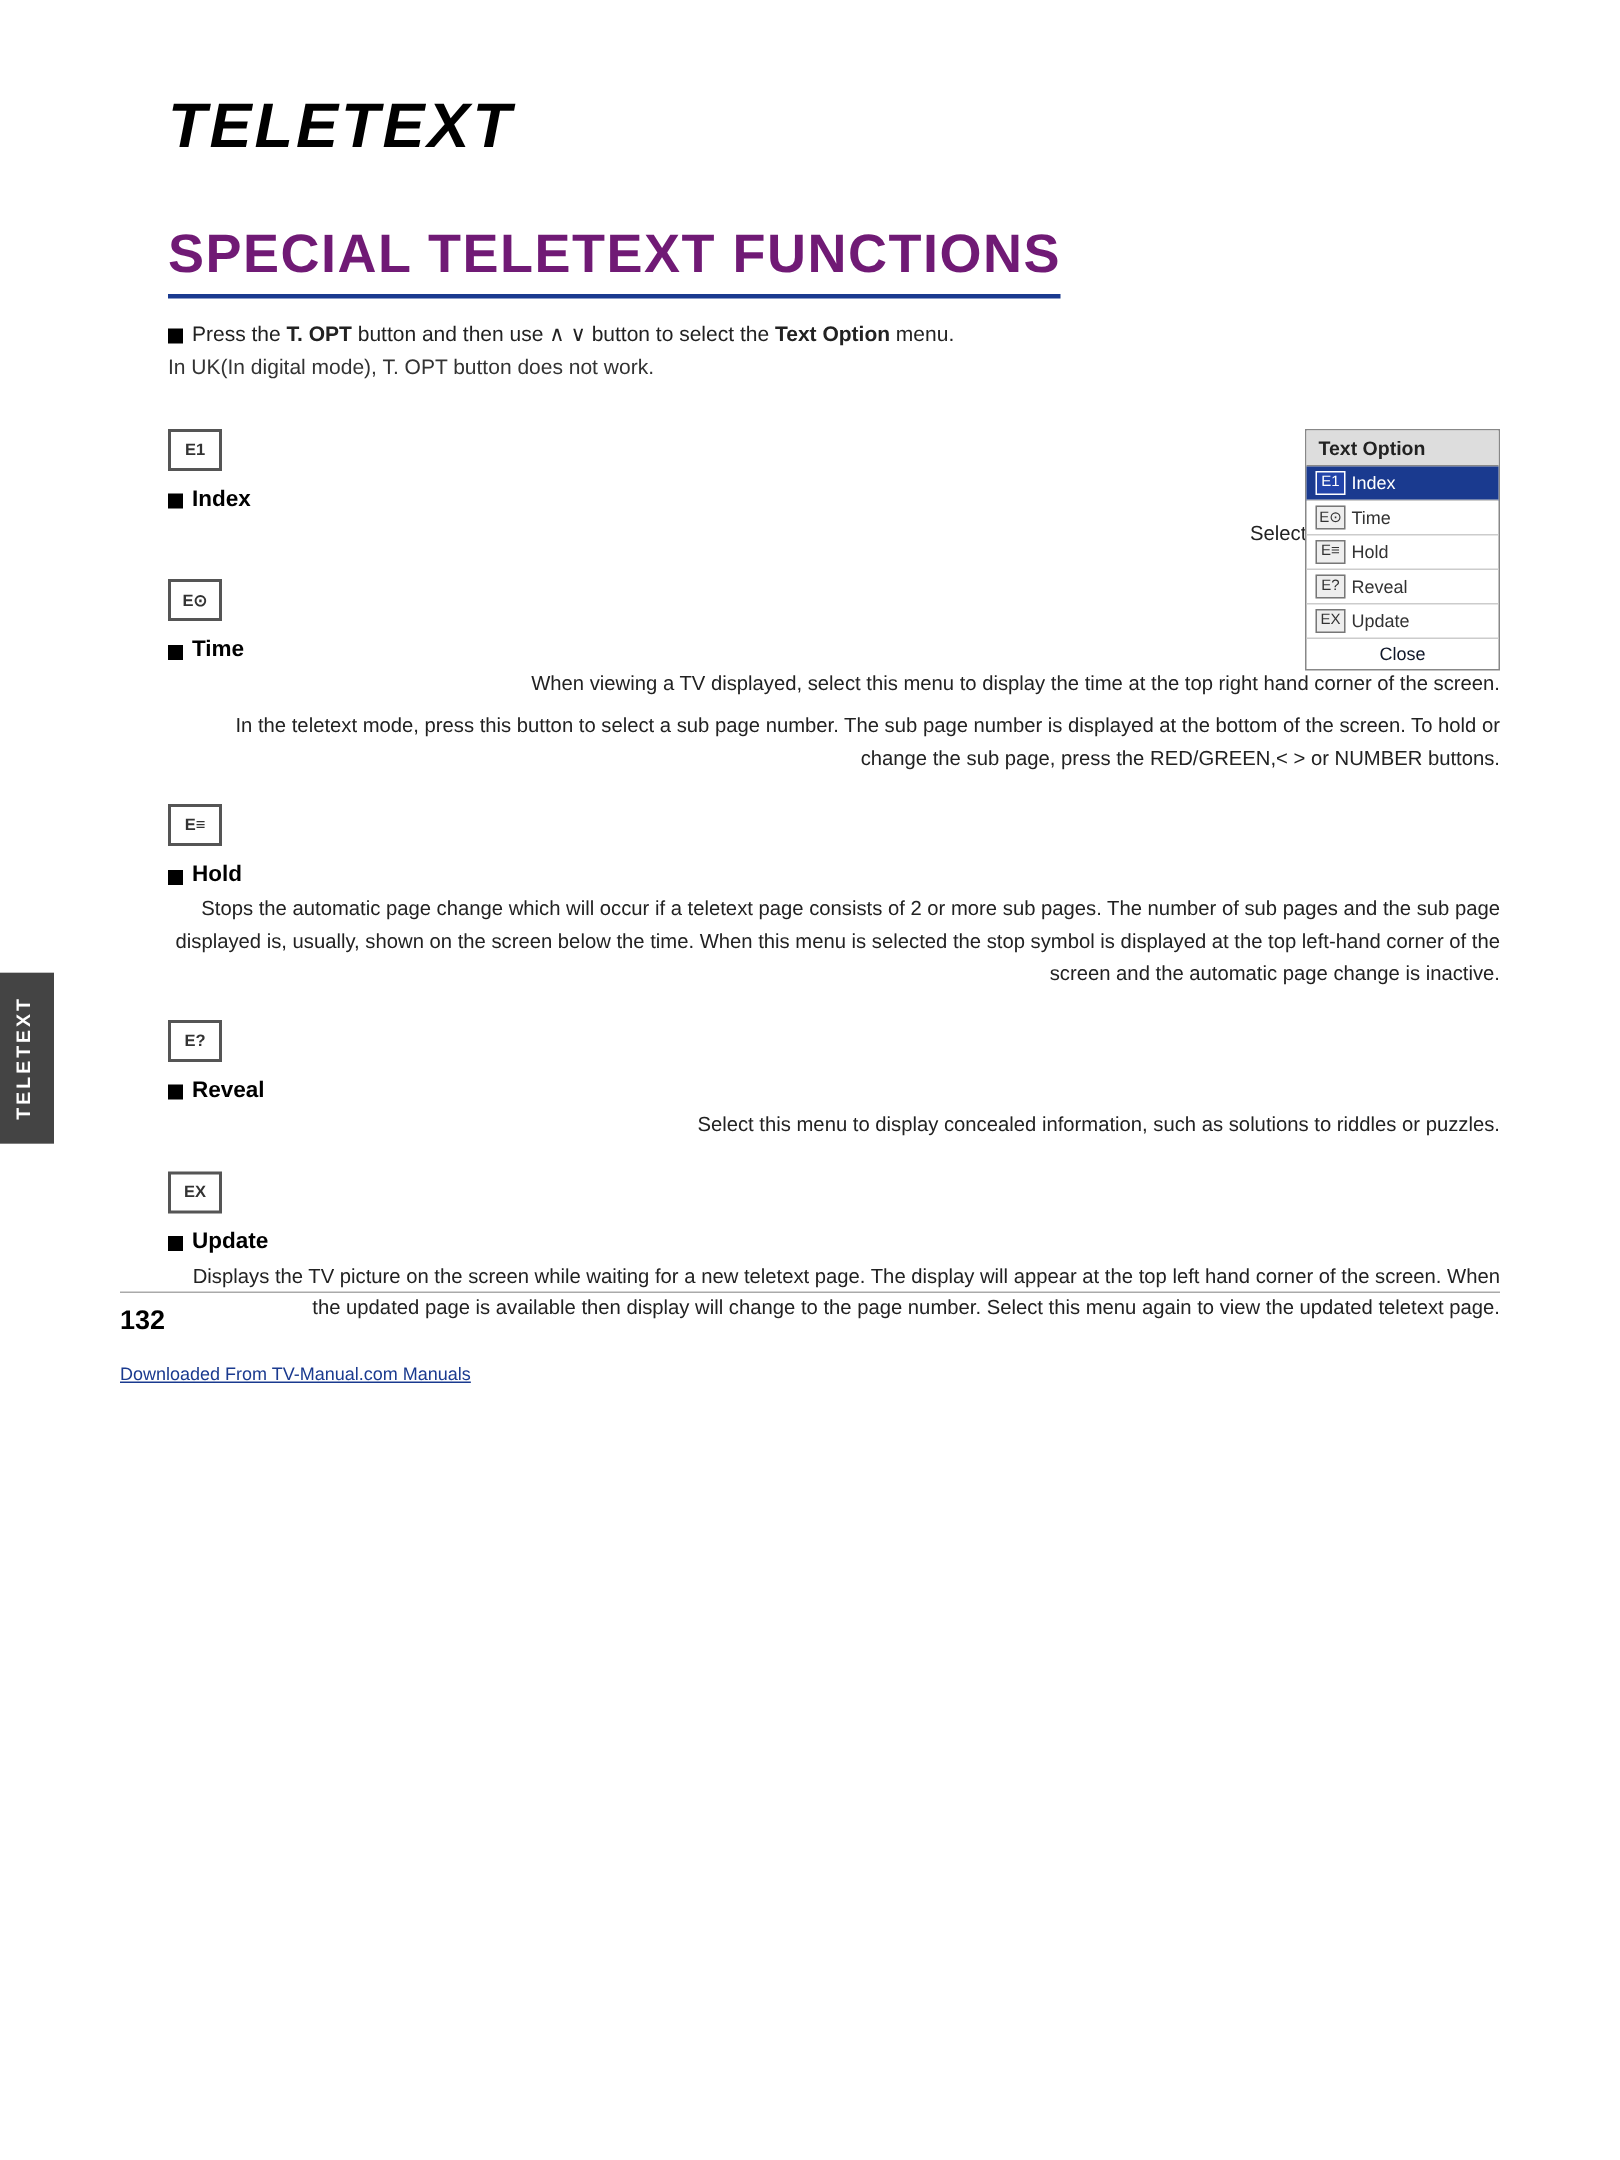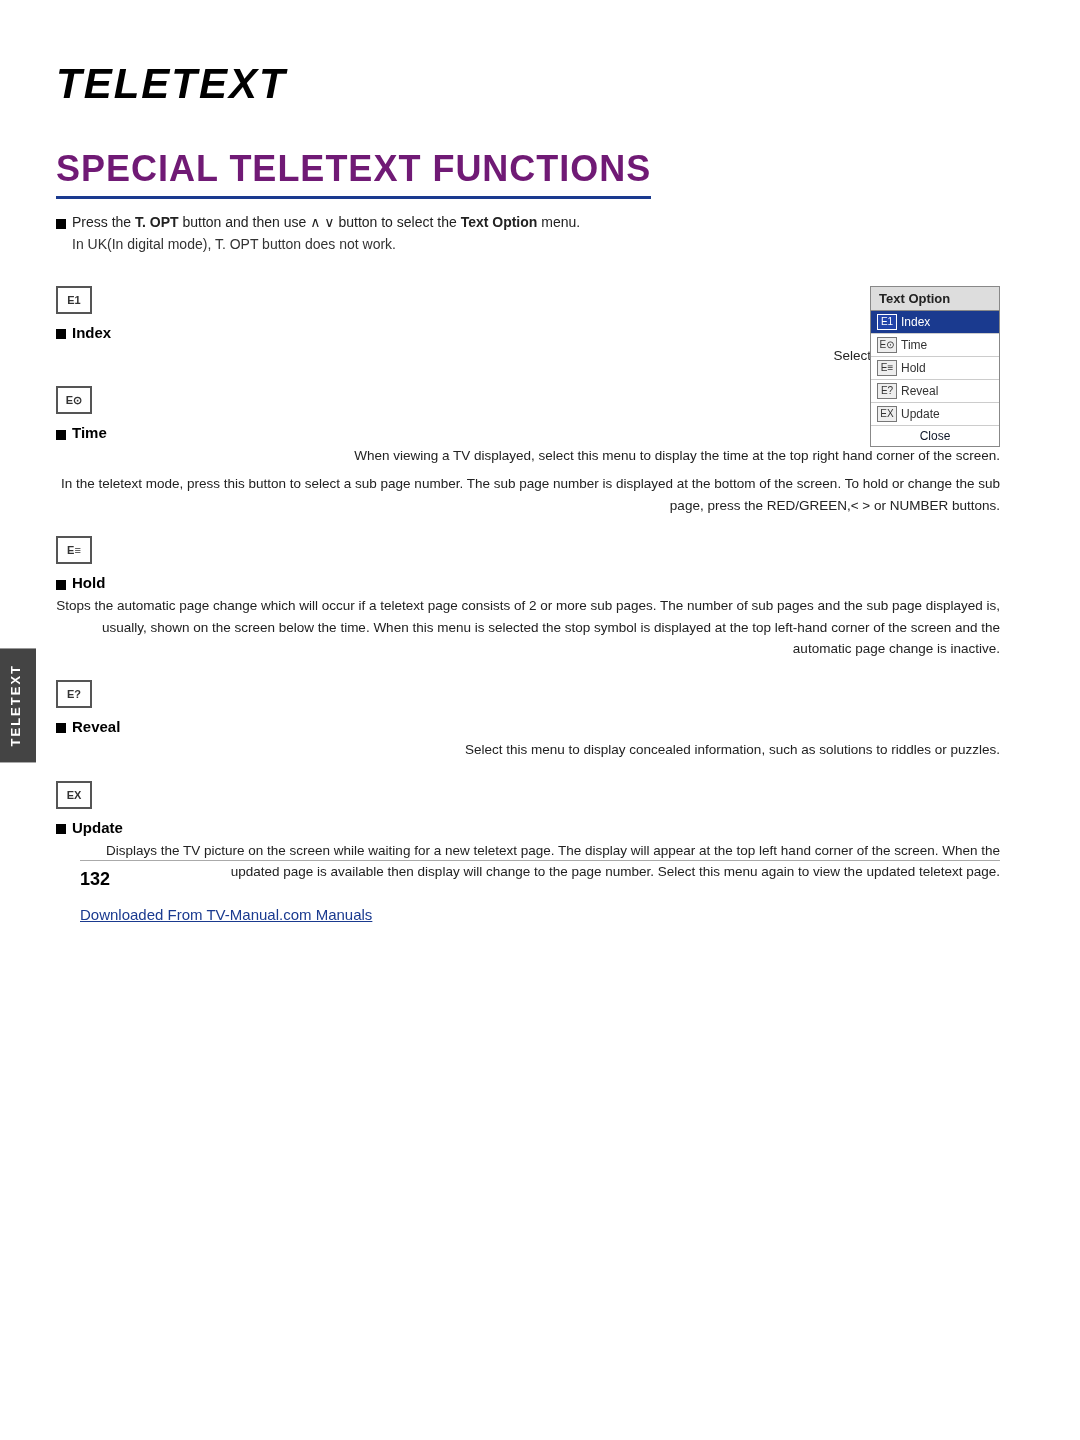--- a/index.html
+++ b/index.html
@@ -8,21 +8,21 @@
       background: #ffffff;
       font-family: Arial, Helvetica, sans-serif;
       font-size: 14px;
       color: #222;
       width: 1080px;
       min-height: 1440px;
       position: relative;
     }
 
     .page-wrapper {
-      padding: 60px 80px 60px 56px;
+      padding: 60px 80px 60px 112px;
       position: relative;
     }
 
     .main-title {
       font-size: 42px;
       font-weight: 900;
       letter-spacing: 2px;
       color: #000;
       margin-bottom: 40px;
       font-style: italic;
@@ -59,21 +59,20 @@
       flex-shrink: 0;
       margin-top: 4px;
     }
 
     .intro-line {
       font-size: 14px;
       line-height: 1.6;
     }
 
     .indent-line {
-      margin-left: 16px;
       font-size: 14px;
       color: #333;
       line-height: 1.6;
     }
 
     
     .content-area {
       display: flex;
       gap: 20px;
       position: relative;
@@ -226,21 +225,21 @@
 
     .page-number {
       font-size: 18px;
       font-weight: 900;
       color: #000;
       display: block;
       margin-bottom: 16px;
     }
 
     .footer-link {
-      font-size: 15px;
+      font-size: 12px;
       color: #1a3a8f;
       text-decoration: underline;
     }
   </style>
 </head>
 <body>
 
 <div class="page-wrapper">
 
   <div>

